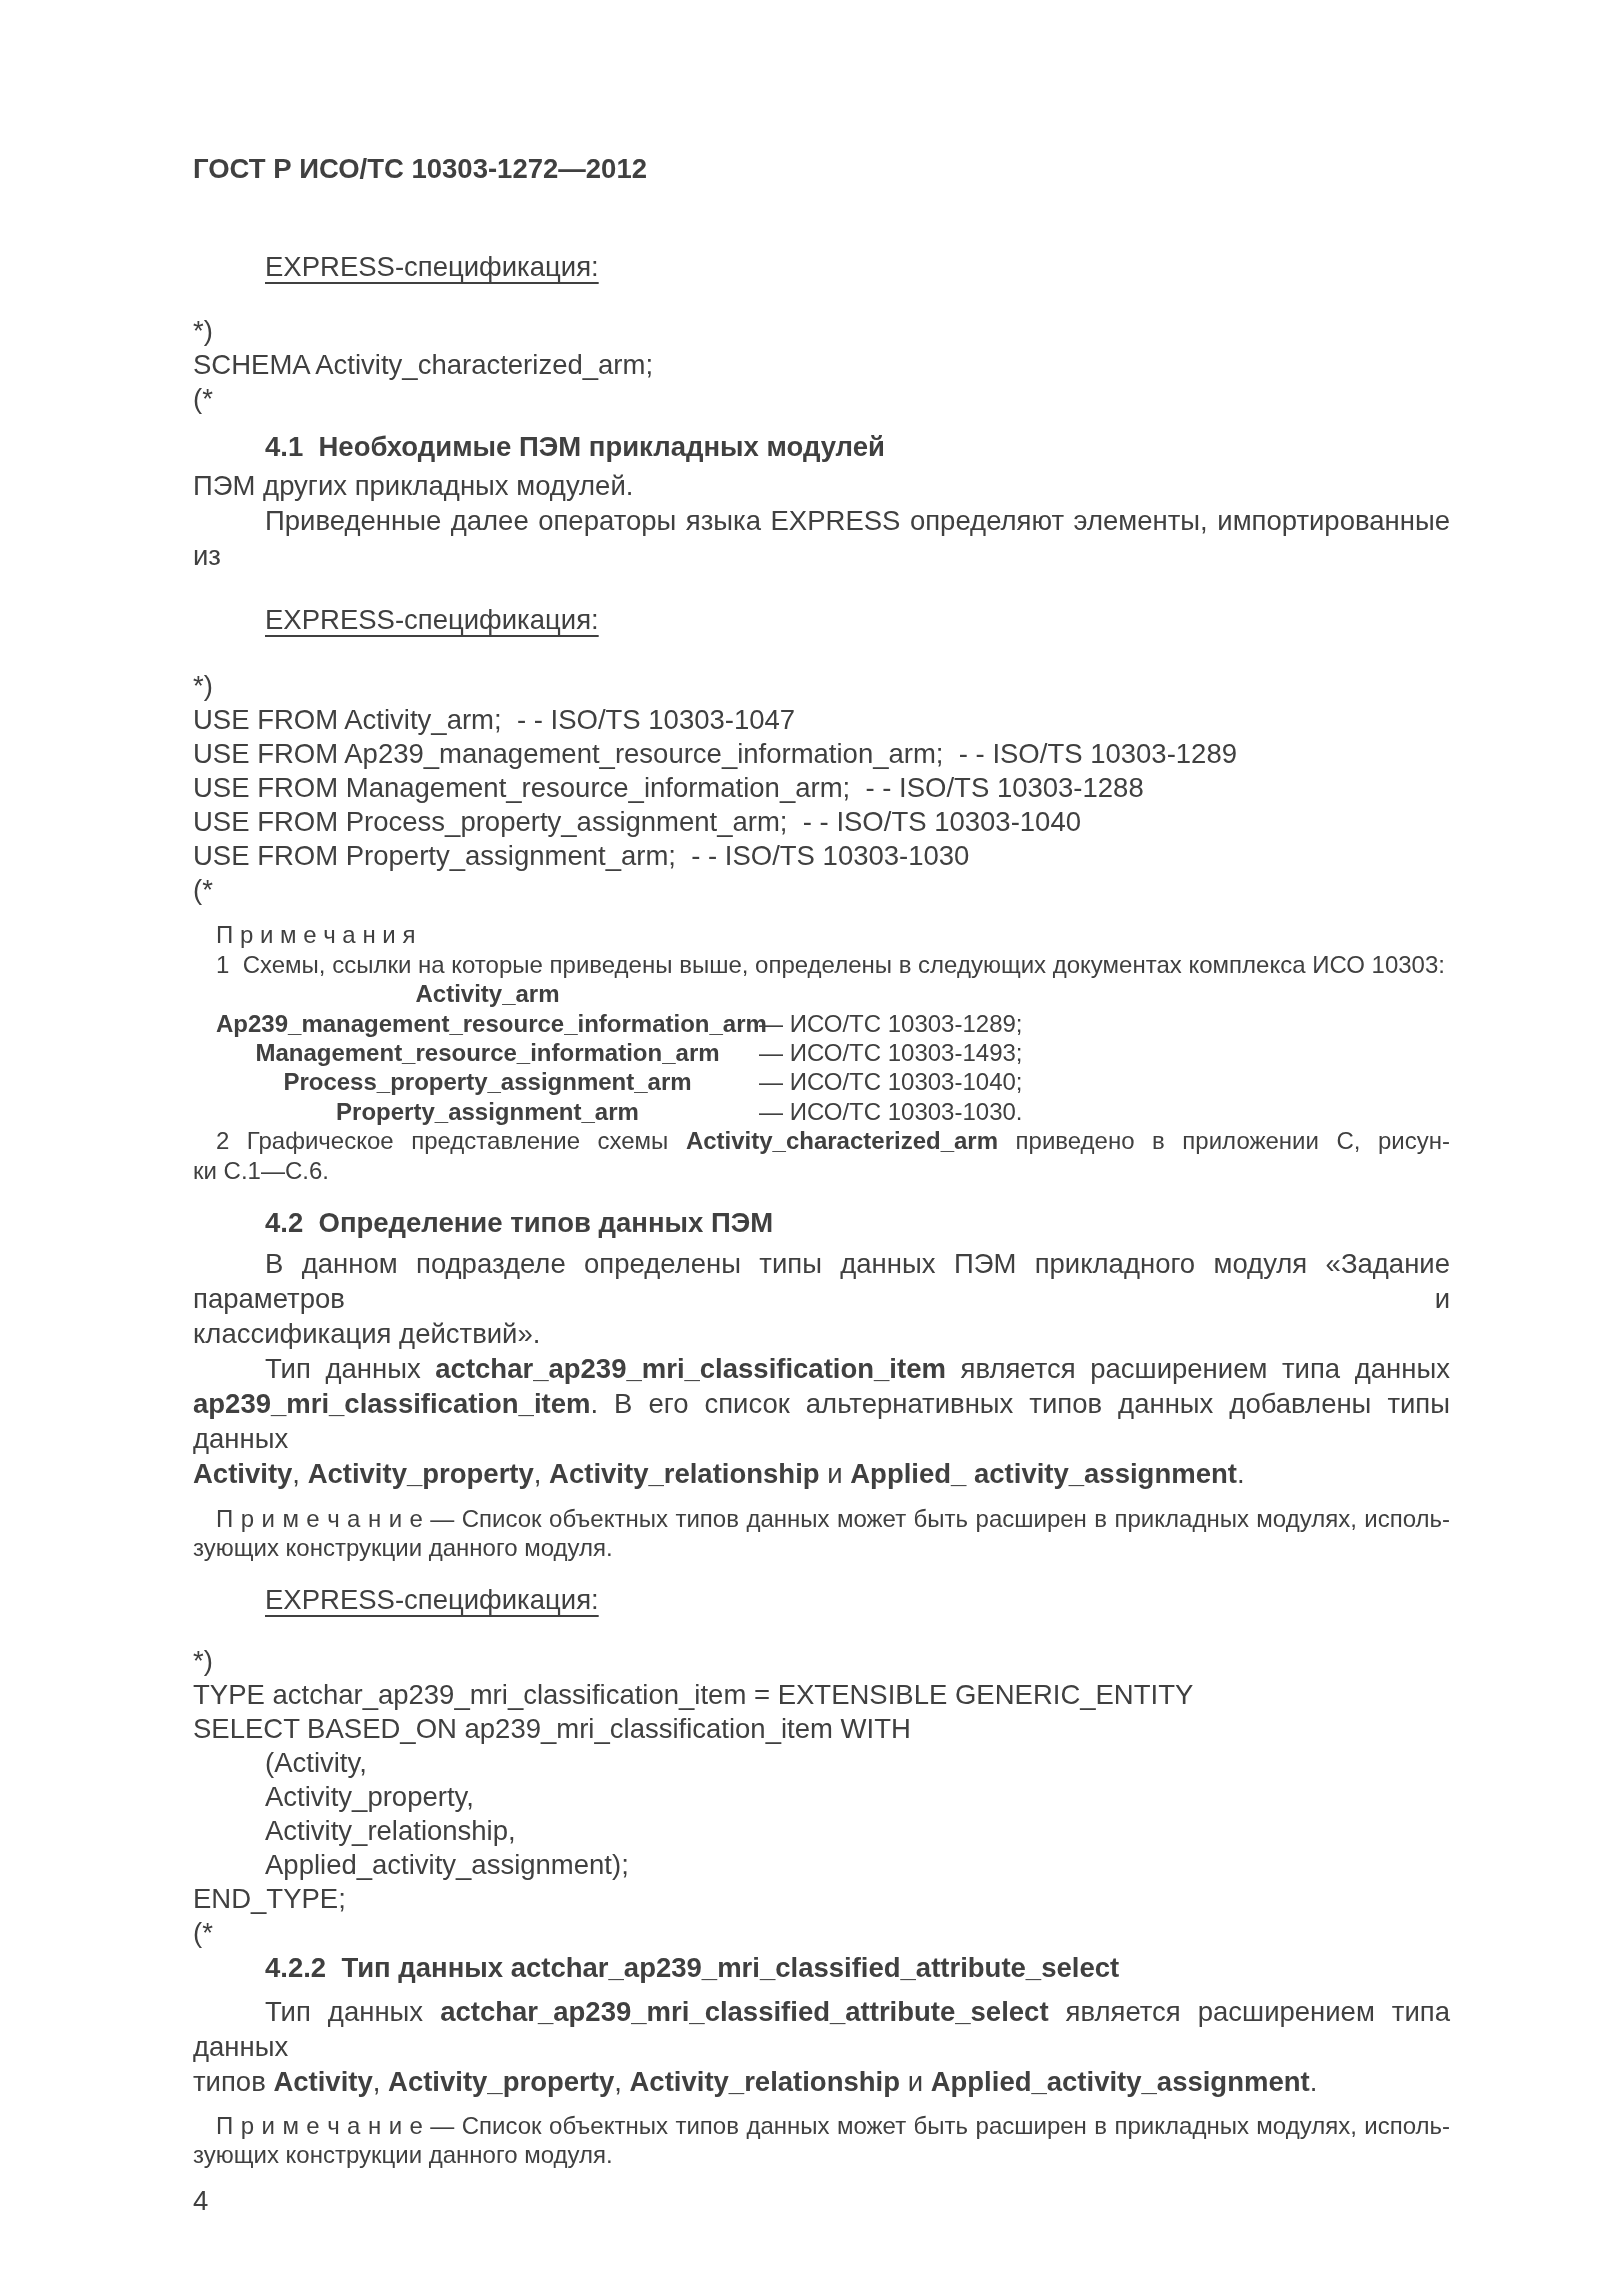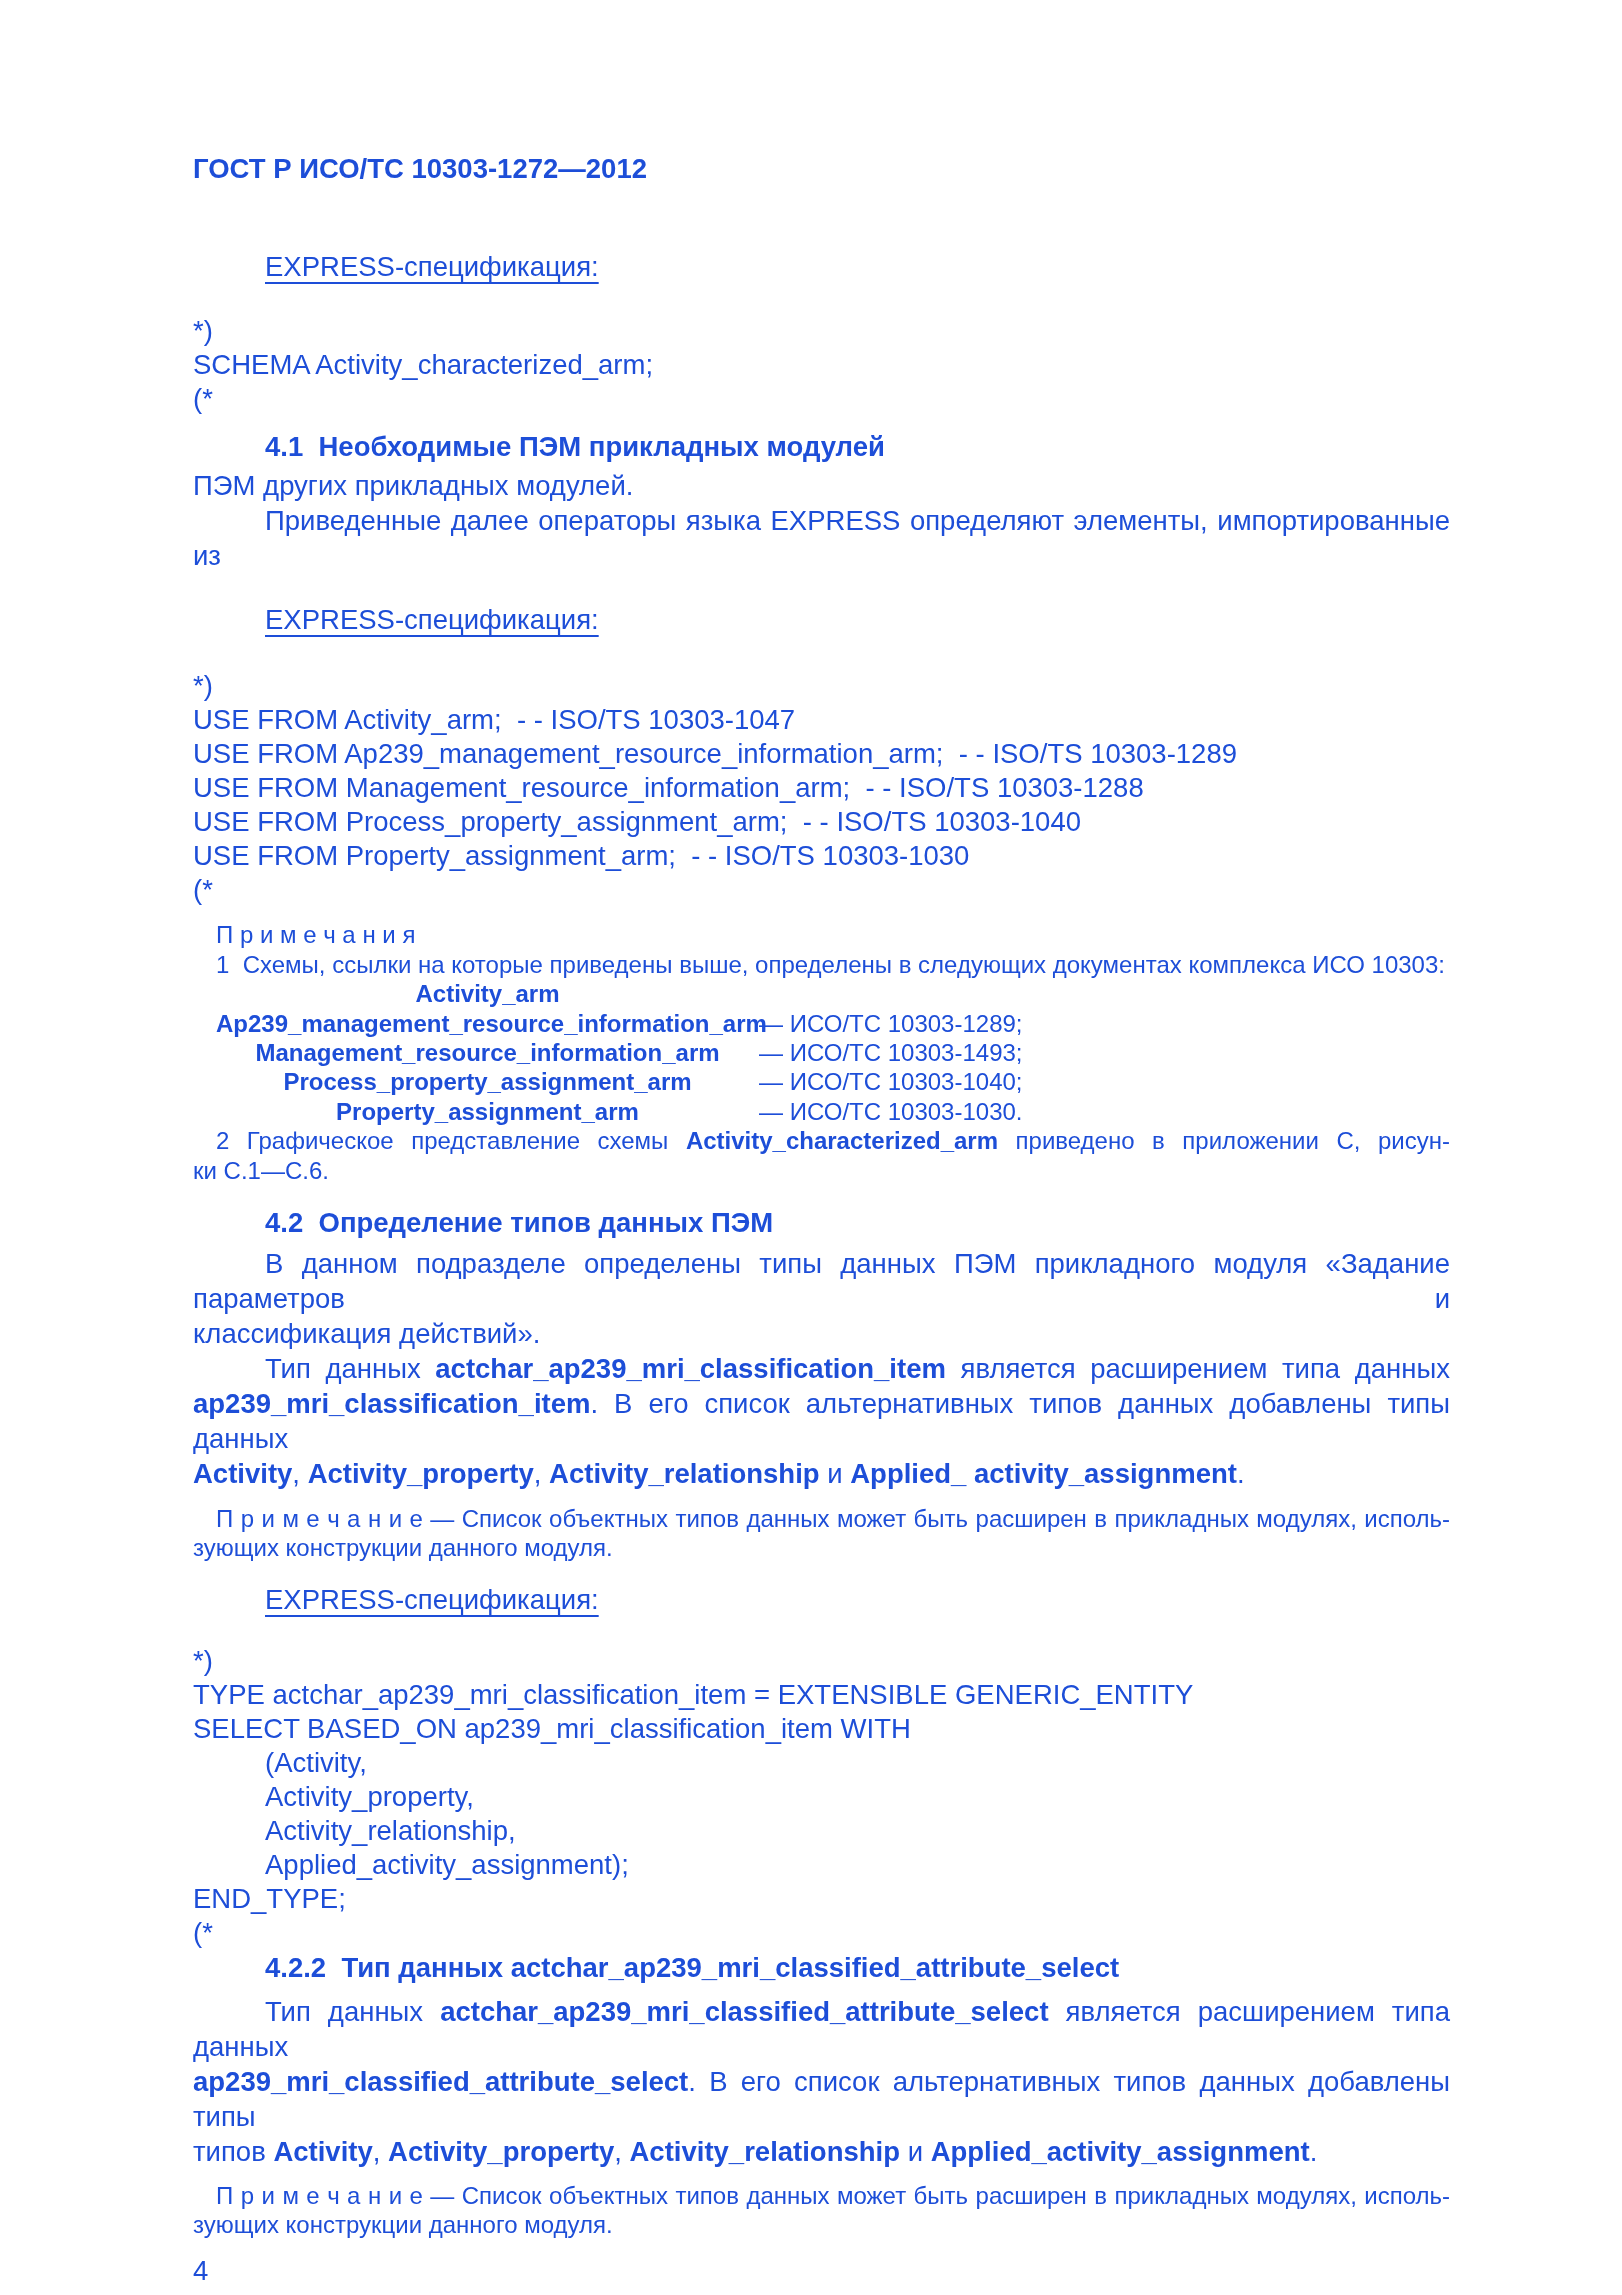--- a/index.html
+++ b/index.html
@@ -1,21 +1,21 @@
 <!DOCTYPE html>
 <html style="font-size:10.5px"><head>
 <meta charset="utf-8">
 <style>
   * { margin:0; padding:0; box-sizing:border-box; }
   html,body { background:#888; }
   .page {
     position:relative;
     width:1623px; height:2295px;
     background:#ffffff;
-    color:#1d4ed8;
+    color:#404040;
     font-family:"Liberation Sans", sans-serif;
     font-size:27.5px;
     overflow:hidden;
     margin:0 auto;
   }
   .content { padding:151px 173px 0 193px; }
 
   .b { font-weight:bold; }
   .u { text-decoration:underline; text-decoration-thickness:2px; text-underline-offset:5.9px; }
   .ind  { text-indent:72px; }
@@ -155,21 +155,20 @@
       <div class="cl ci">Activity_relationship,</div>
       <div class="cl ci">Applied_activity_assignment);</div>
       <div class="cl">END_TYPE;</div>
       <div class="cl">(*</div>
     </div>
 
     <div class="heading h-422 pre">4.2.2  Тип данных actchar_ap239_mri_classified_attribute_select</div>
 
     <div class="para para-422">
       <div class="pl ind jl"><span>Тип данных </span><b>actchar_ap239_mri_classified_attribute_select</b><span> является расширением типа данных</span></div>
-      <div class="pl jl"><b>ap239_mri_classified_attribute_select</b><span>. В его список альтернативных типов данных добавлены типы</span></div>
       <div class="pl"><span>типов </span><b>Activity</b><span>, </span><b>Activity_property</b><span>, </span><b>Activity_relationship</b><span> и </span><b>Applied_activity_assignment</b><span>.</span></div>
     </div>
 
     <div class="notes note-422">
       <div class="nl nind jl">П р и м е ч а н и е — Список объектных типов данных может быть расширен в прикладных модулях, исполь-</div>
       <div class="nl">зующих конструкции данного модуля.</div>
     </div>
 
     <div class="page-number">4</div>
 

